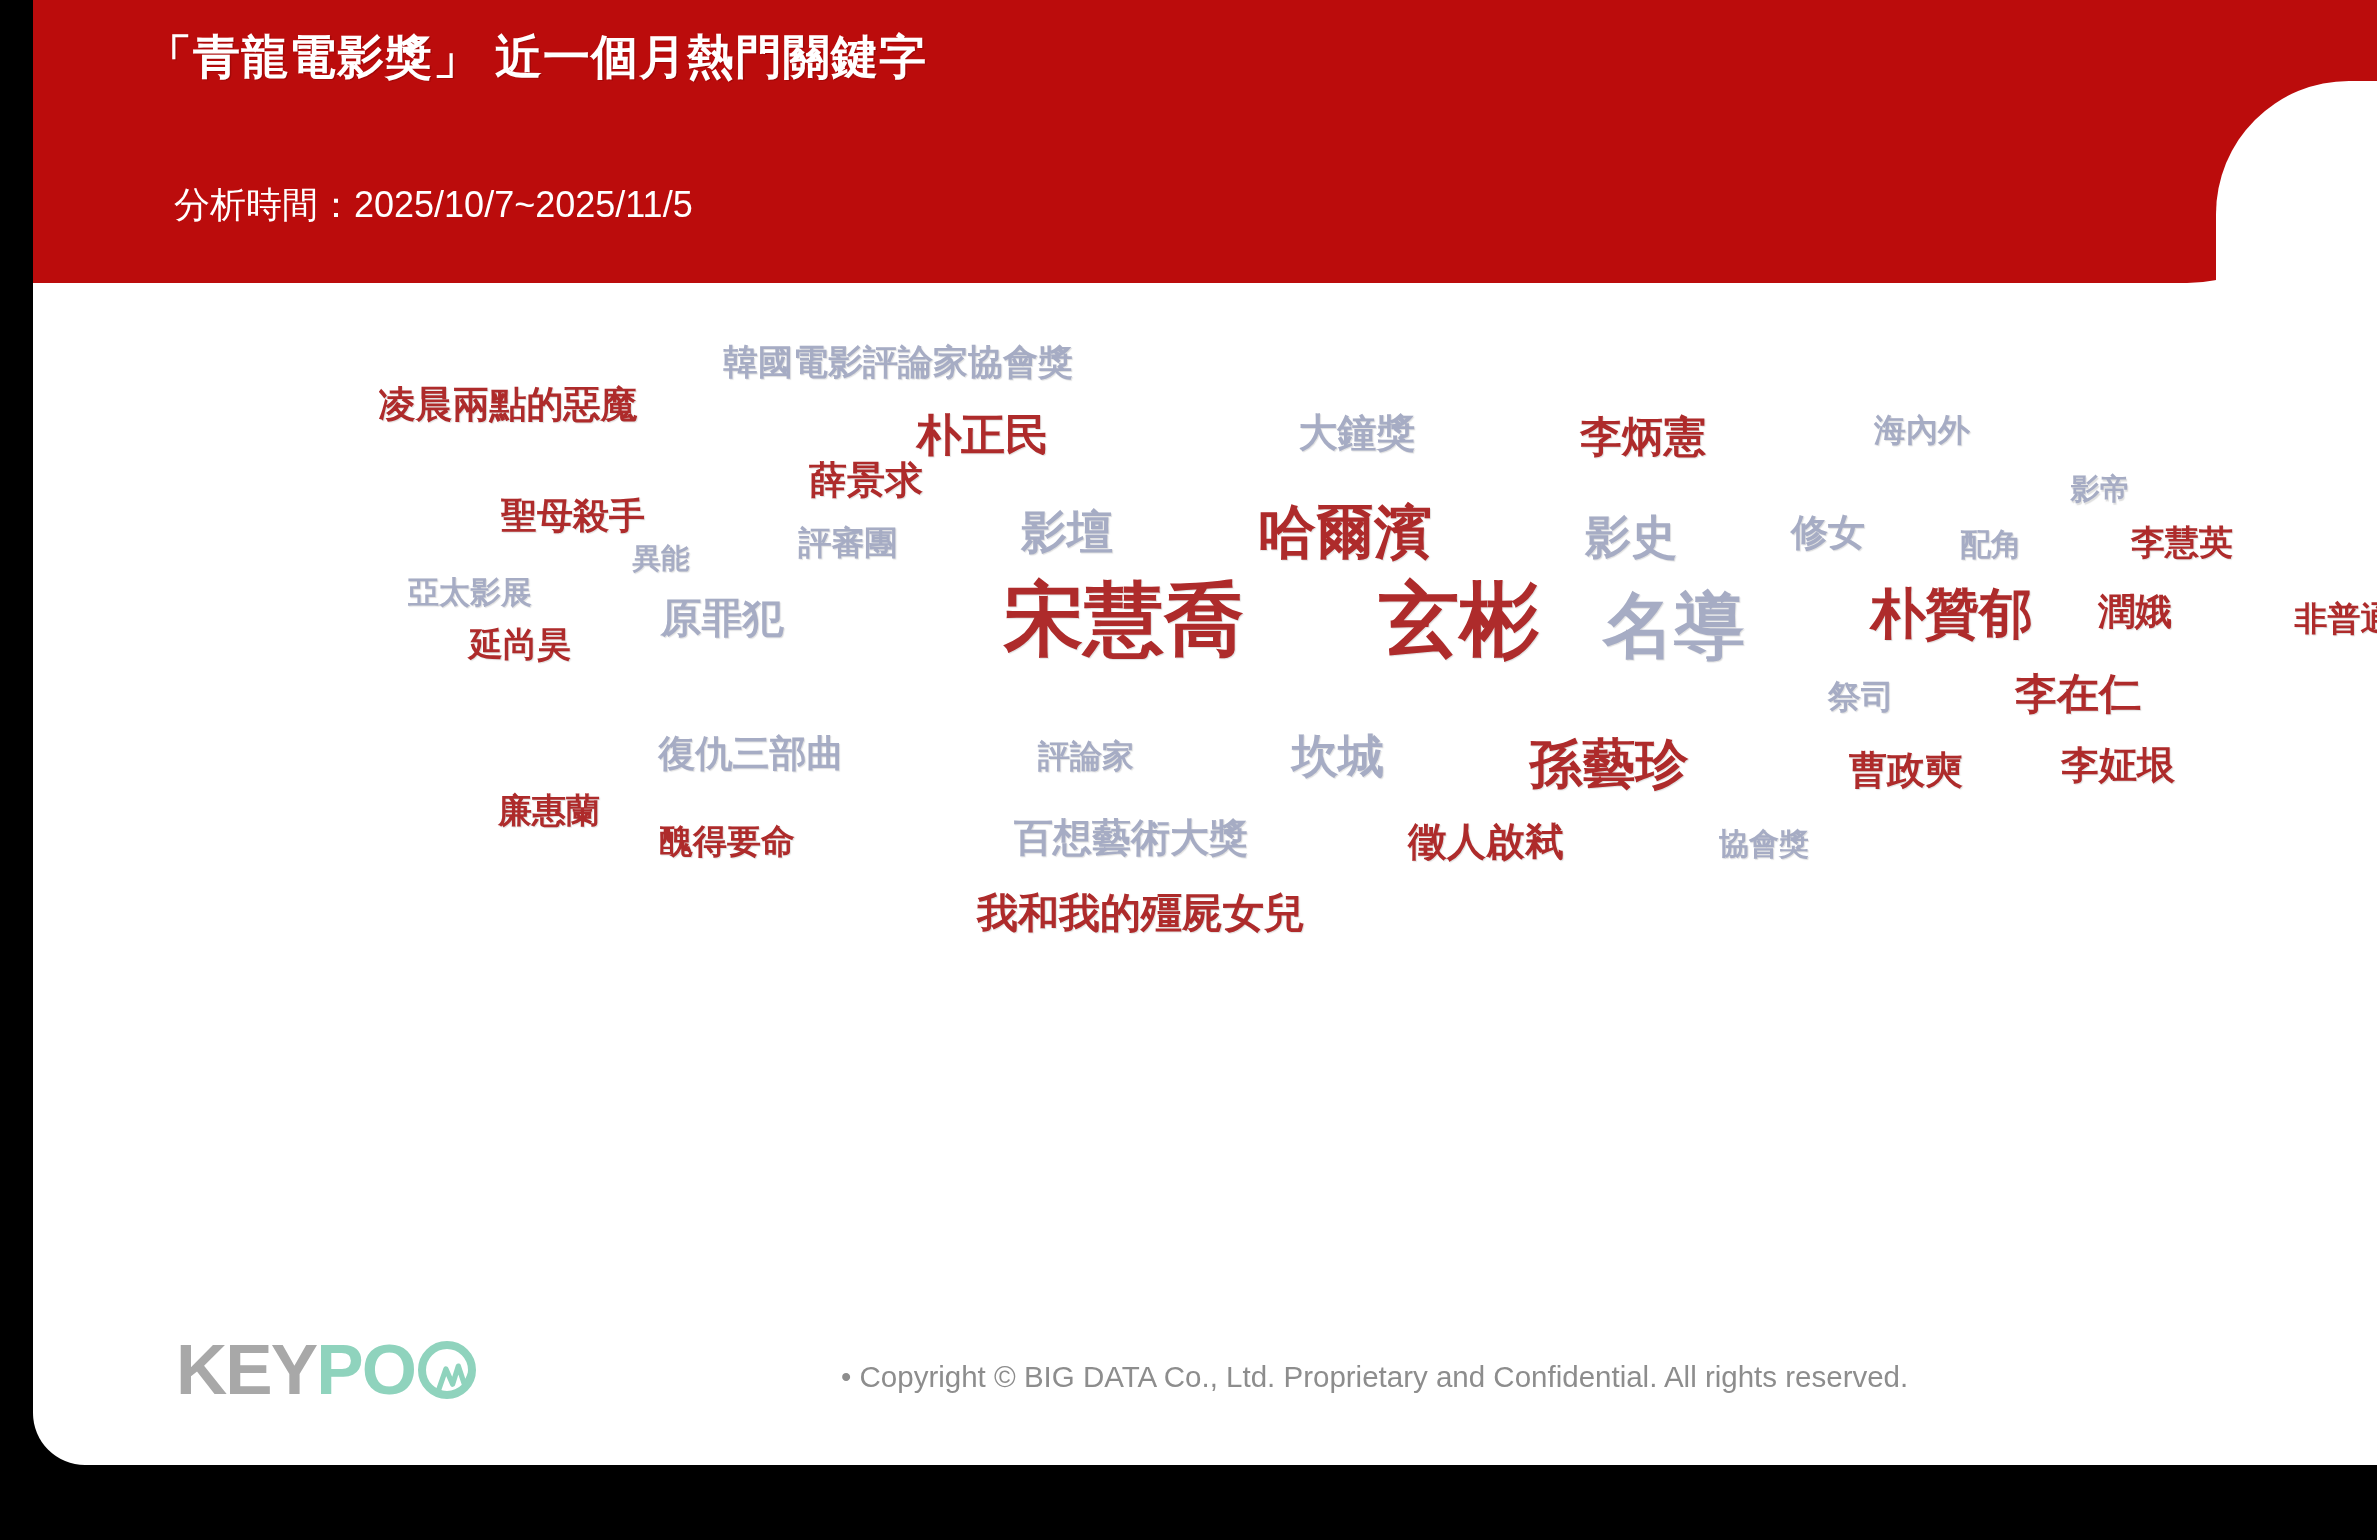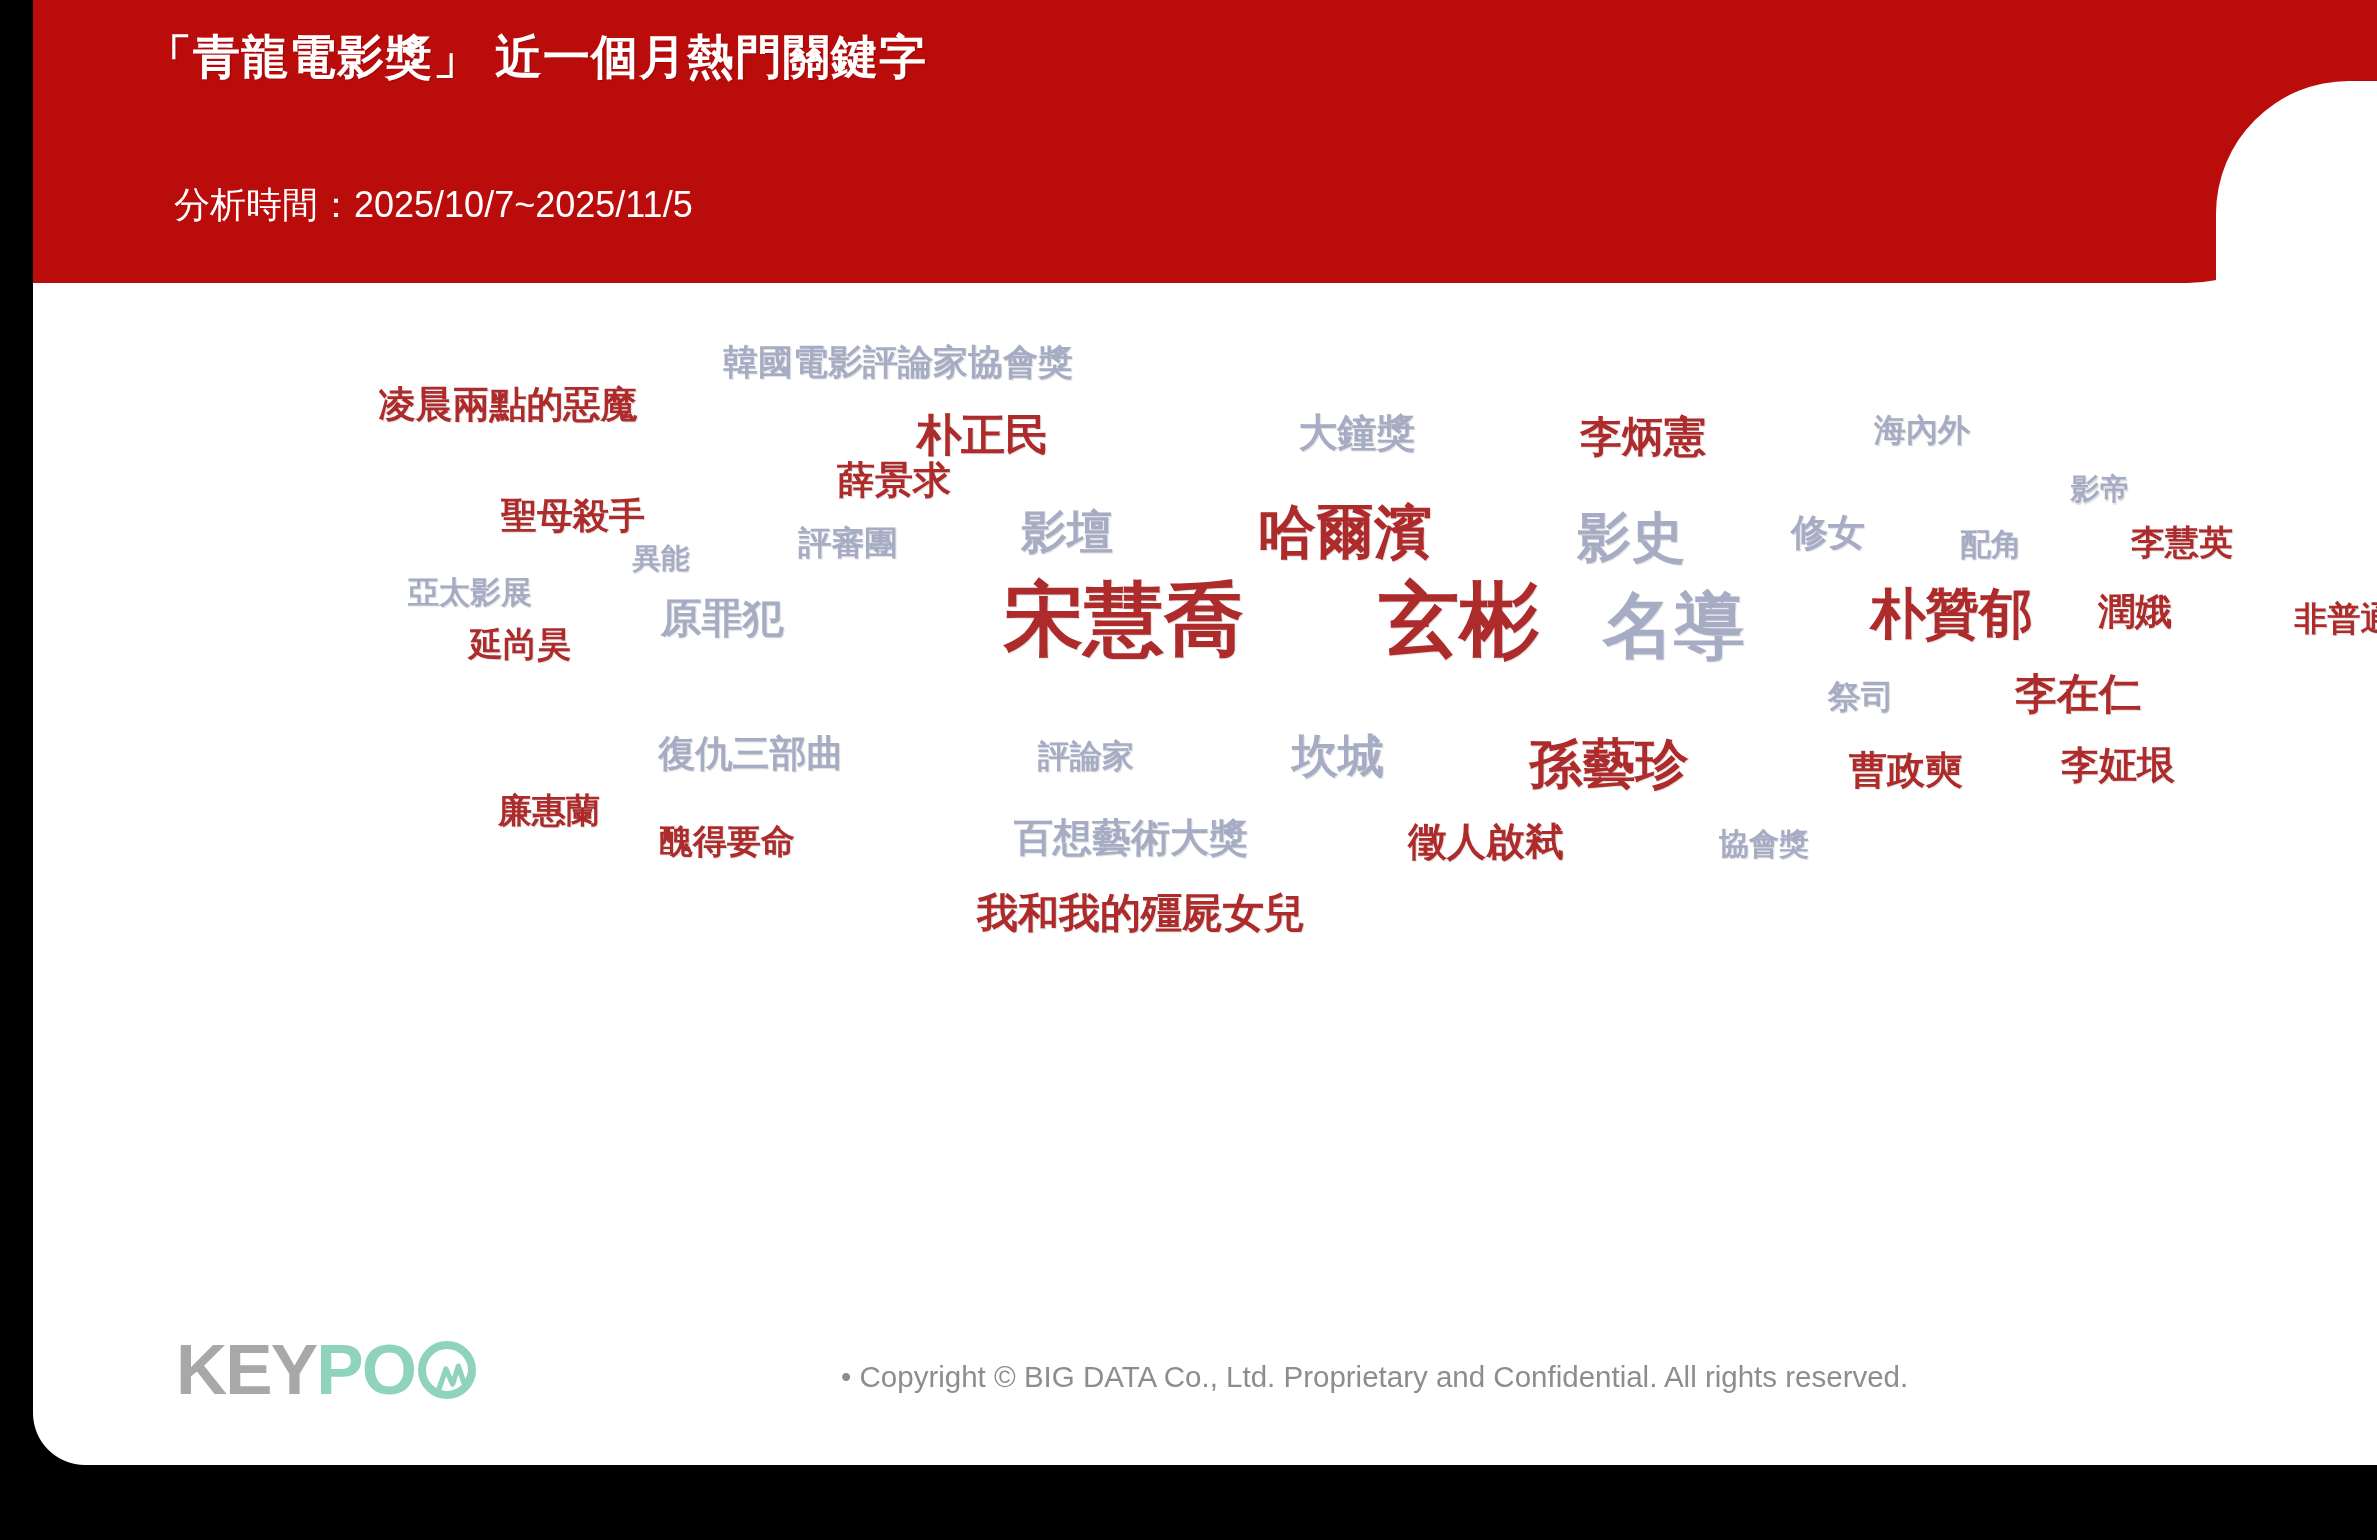--- a/index.html
+++ b/index.html
@@ -149,26 +149,26 @@
     <div class="subtitle">分析時間：2025/10/7~2025/11/5</div>
 
     <div class="cloud" id="cloud">
         <span class="w gray" style="left: 865px; top: 76px; font-size: 35px;">韓國電影評論家協會獎</span>
         <span class="w red" style="left: 475px; top: 119px; font-size: 37px;">凌晨兩點的惡魔</span>
         <span class="w red" style="left: 950px; top: 150px; font-size: 44px;">朴正民</span>
         <span class="w gray" style="left: 1324px; top: 147px; font-size: 39px;">大鐘獎</span>
         <span class="w red" style="left: 1610px; top: 152px; font-size: 42px;">李炳憲</span>
         <span class="w gray" style="left: 1889px; top: 145px; font-size: 32px;">海內外</span>
         <span class="w gray" style="left: 2067px; top: 204px; font-size: 29.5px;">影帝</span>
-        <span class="w red" style="left: 833px; top: 195px; font-size: 38px; margin-left: 28px;">薛景求</span>
+        <span class="w red" style="left: 833px; top: 195px; font-size: 38px;">薛景求</span>
         <span class="w red" style="left: 540px; top: 231px; font-size: 36px;">聖母殺手</span>
         <span class="w gray" style="left: 815px; top: 257px; font-size: 33px;">評審團</span>
         <span class="w gray" style="left: 1034px; top: 247px; font-size: 46px;">影壇</span>
         <span class="w red" style="left: 1312px; top: 247px; font-size: 58px;">哈爾濱</span>
-        <span class="w gray" style="left: 1598px; top: 252px; font-size: 54px;">影史</span>
+        <span class="w gray" style="left: 1598px; top: 252px; font-size: 46px;">影史</span>
         <span class="w gray" style="left: 1795px; top: 247px; font-size: 37px;">修女</span>
         <span class="w gray" style="left: 1958px; top: 259px; font-size: 31px;">配角</span>
         <span class="w red" style="left: 2149px; top: 257px; font-size: 34px;">李慧英</span>
         <span class="w gray" style="left: 628px; top: 273px; font-size: 28.5px;">異能</span>
         <span class="w gray" style="left: 437px; top: 307px; font-size: 31px;">亞太影展</span>
         <span class="w gray" style="left: 689px; top: 333px; font-size: 41px;">原罪犯</span>
         <span class="w red" style="left: 487px; top: 359px; font-size: 34px;">延尚昊</span>
         <span class="w red" style="left: 1091px; top: 335px; font-size: 80px;">宋慧喬</span>
         <span class="w red" style="left: 1426px; top: 335px; font-size: 80px;">玄彬</span>
         <span class="w gray" style="left: 1641px; top: 340px; font-size: 71px;">名導</span>

